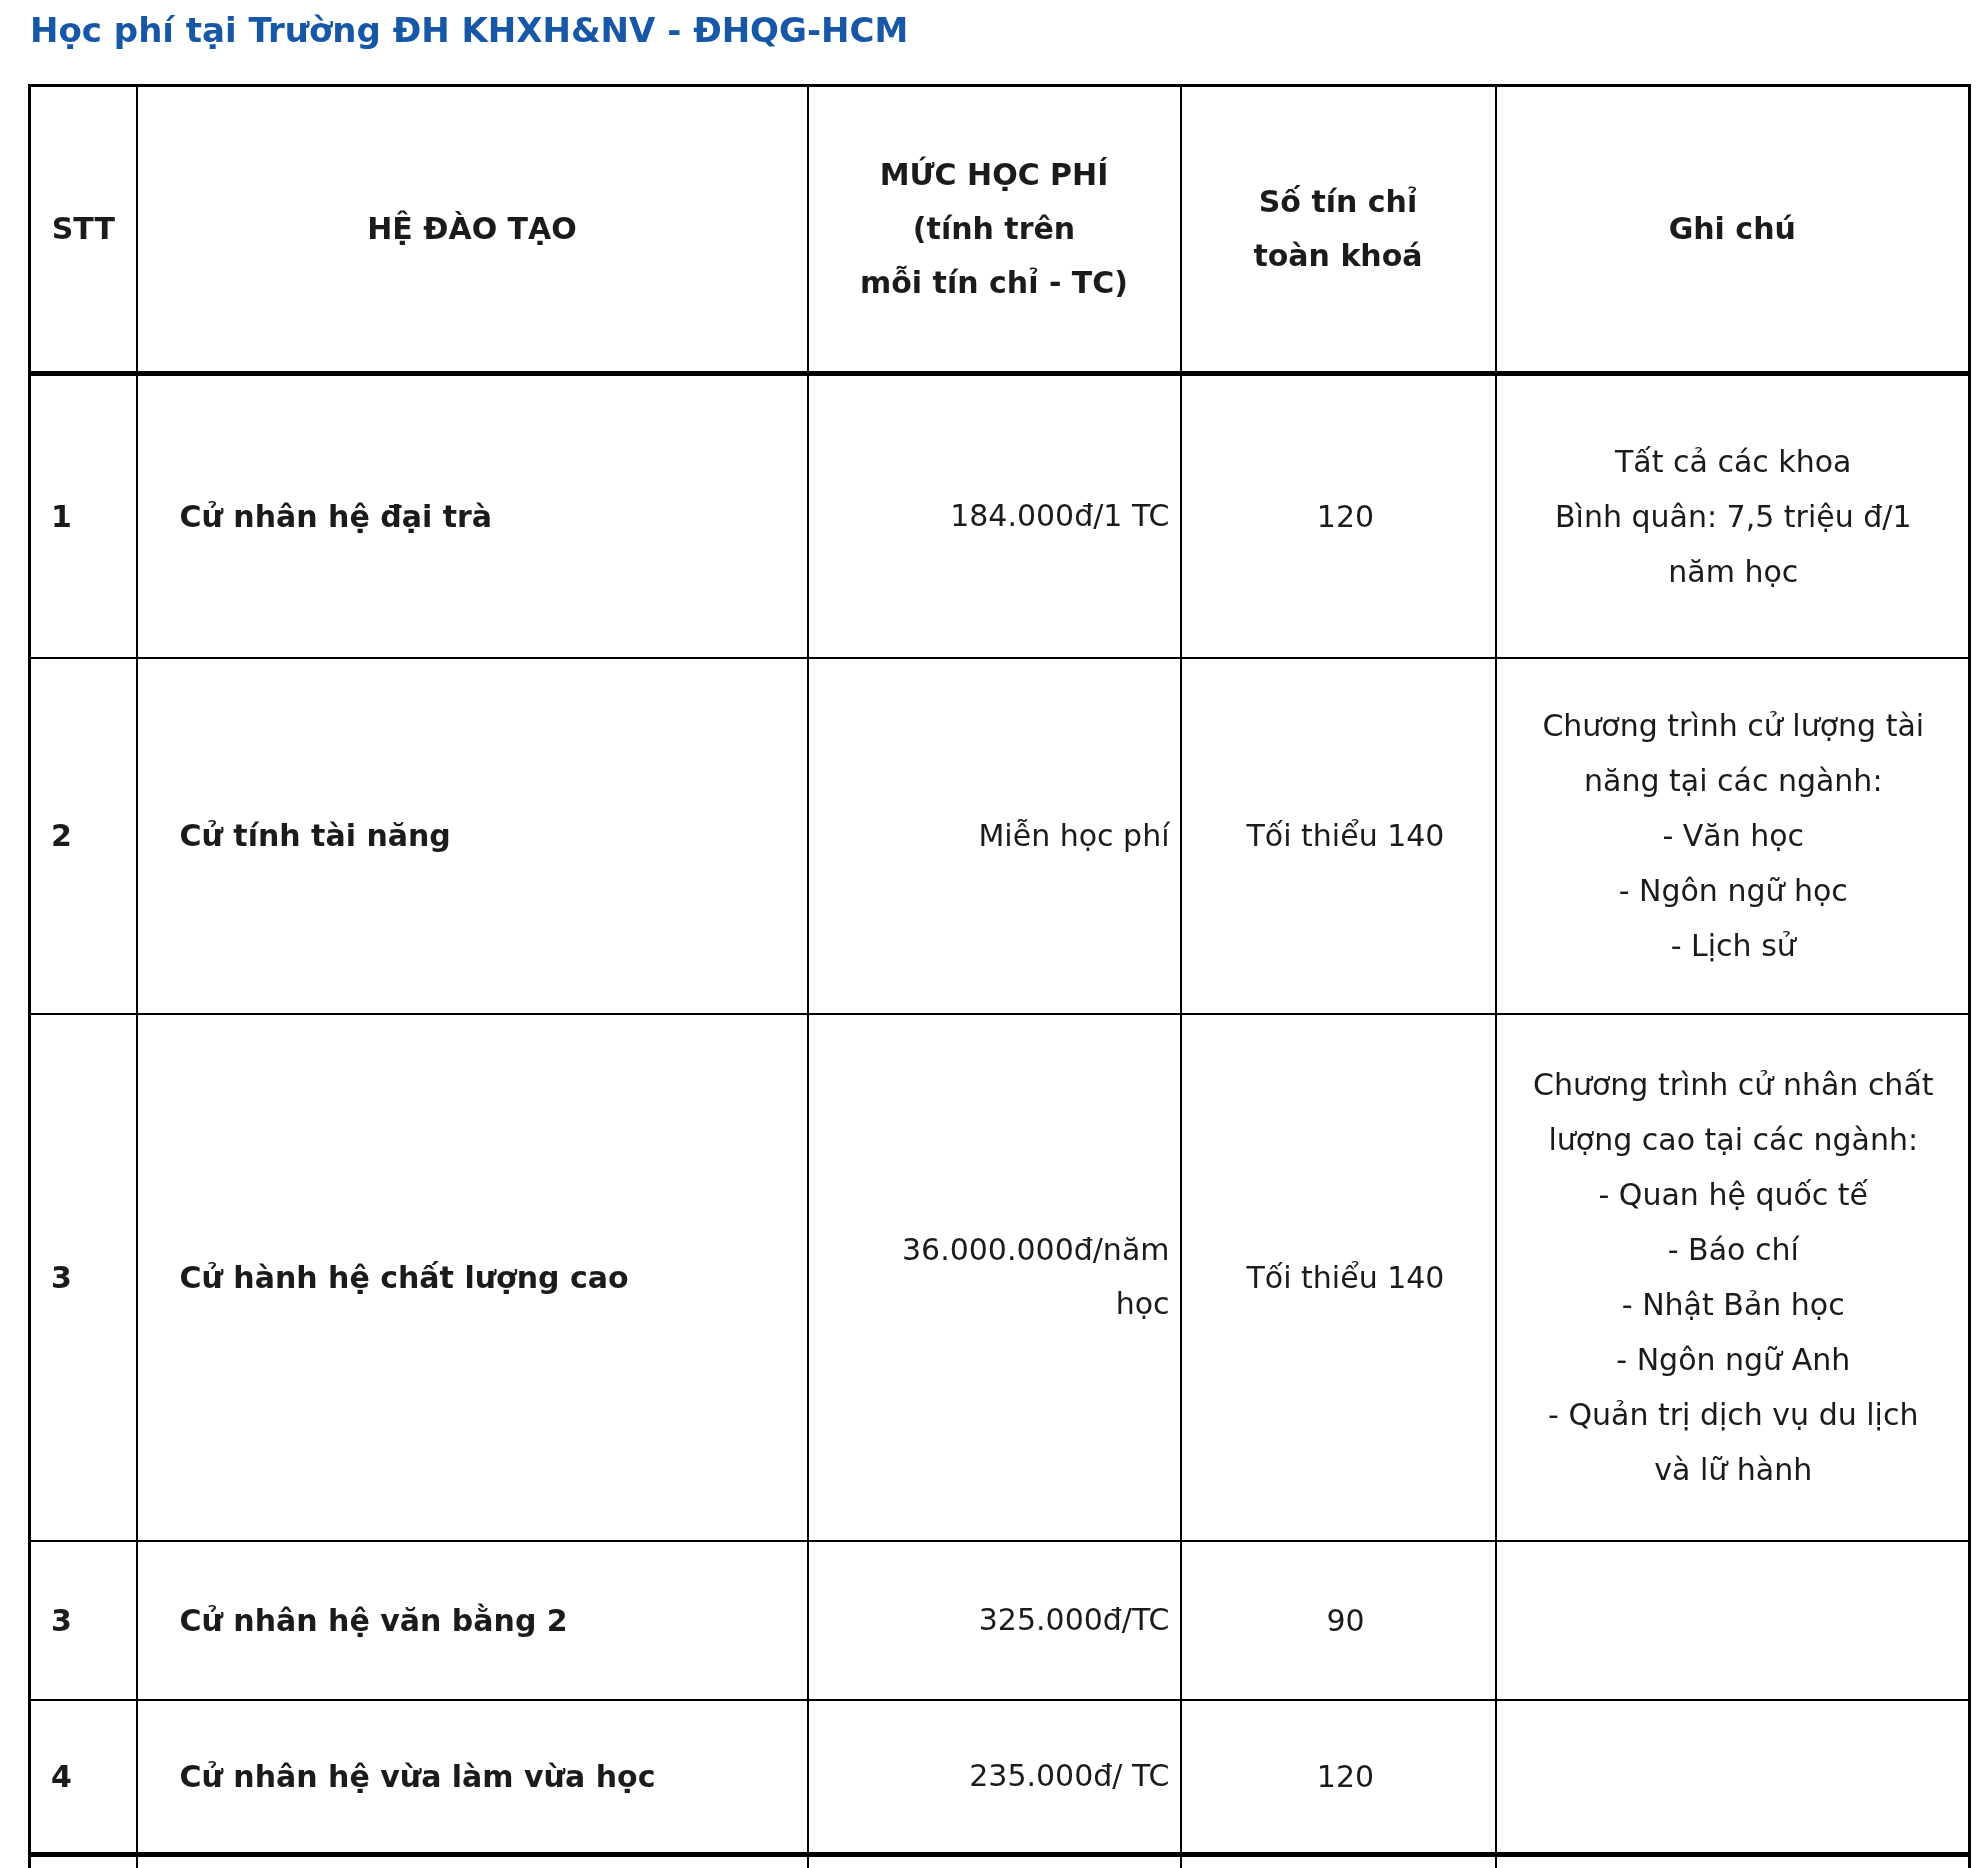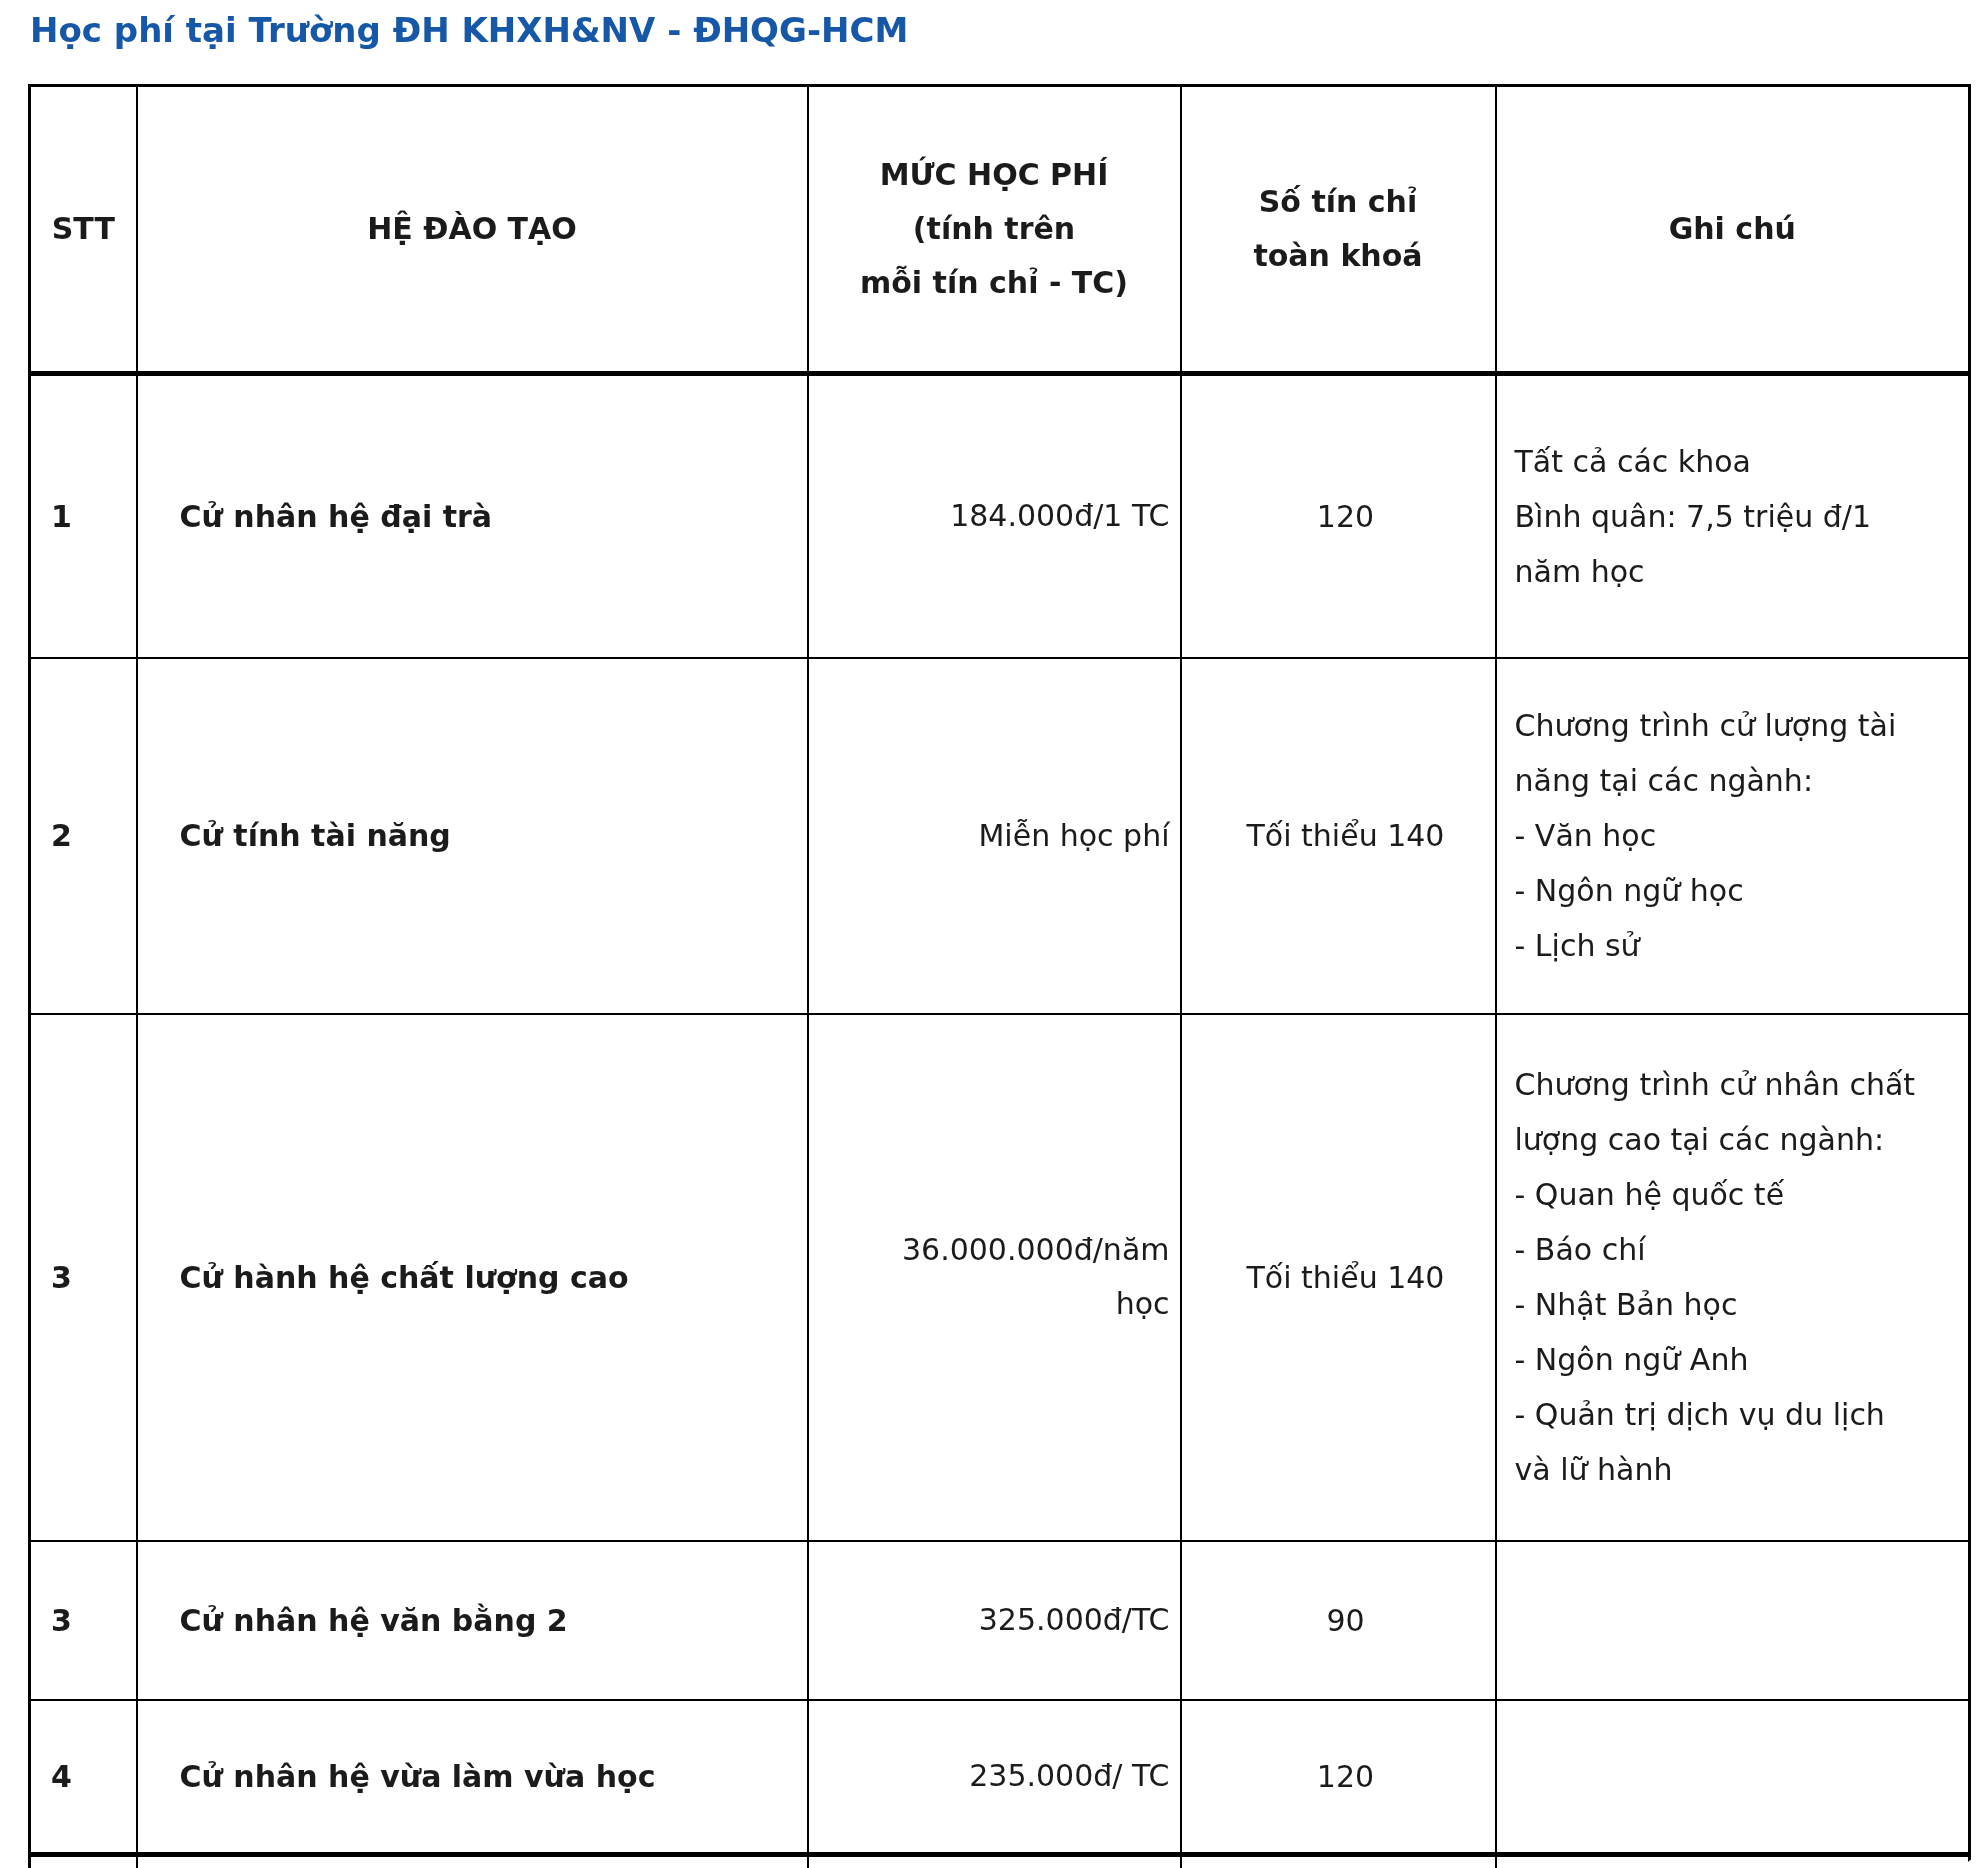--- a/index.html
+++ b/index.html
@@ -10,21 +10,20 @@
     overflow: hidden;
     background: #ffffff;
     font-family: "DejaVu Sans", "Liberation Sans", sans-serif;
     color: #1b1b1b;
   }
   .page {
     position: relative;
     width: 1980px;
     height: 1868px;
     overflow: hidden;
-    border-radius: 30px;
   }
   .page-title {
     position: absolute;
     left: 30px;
     top: 10px;
     font-size: 34px;
     font-weight: bold;
     color: #1657a7;
     letter-spacing: 0px;
     white-space: nowrap;
@@ -81,21 +80,21 @@
     text-align: right;
     padding-left: 18px;
     padding-right: 10px;
     white-space: pre-line;
     line-height: 54px;
   }
   td.credits-cell {
     text-align: center;
   }
   td.note-cell {
-    text-align: left;
+    text-align: center;
     padding-left: 18px;
     padding-right: 16px;
     white-space: pre-line;
     line-height: 55px;
   }
 </style>
 </head>
 <body>
 
 <div class="page">

